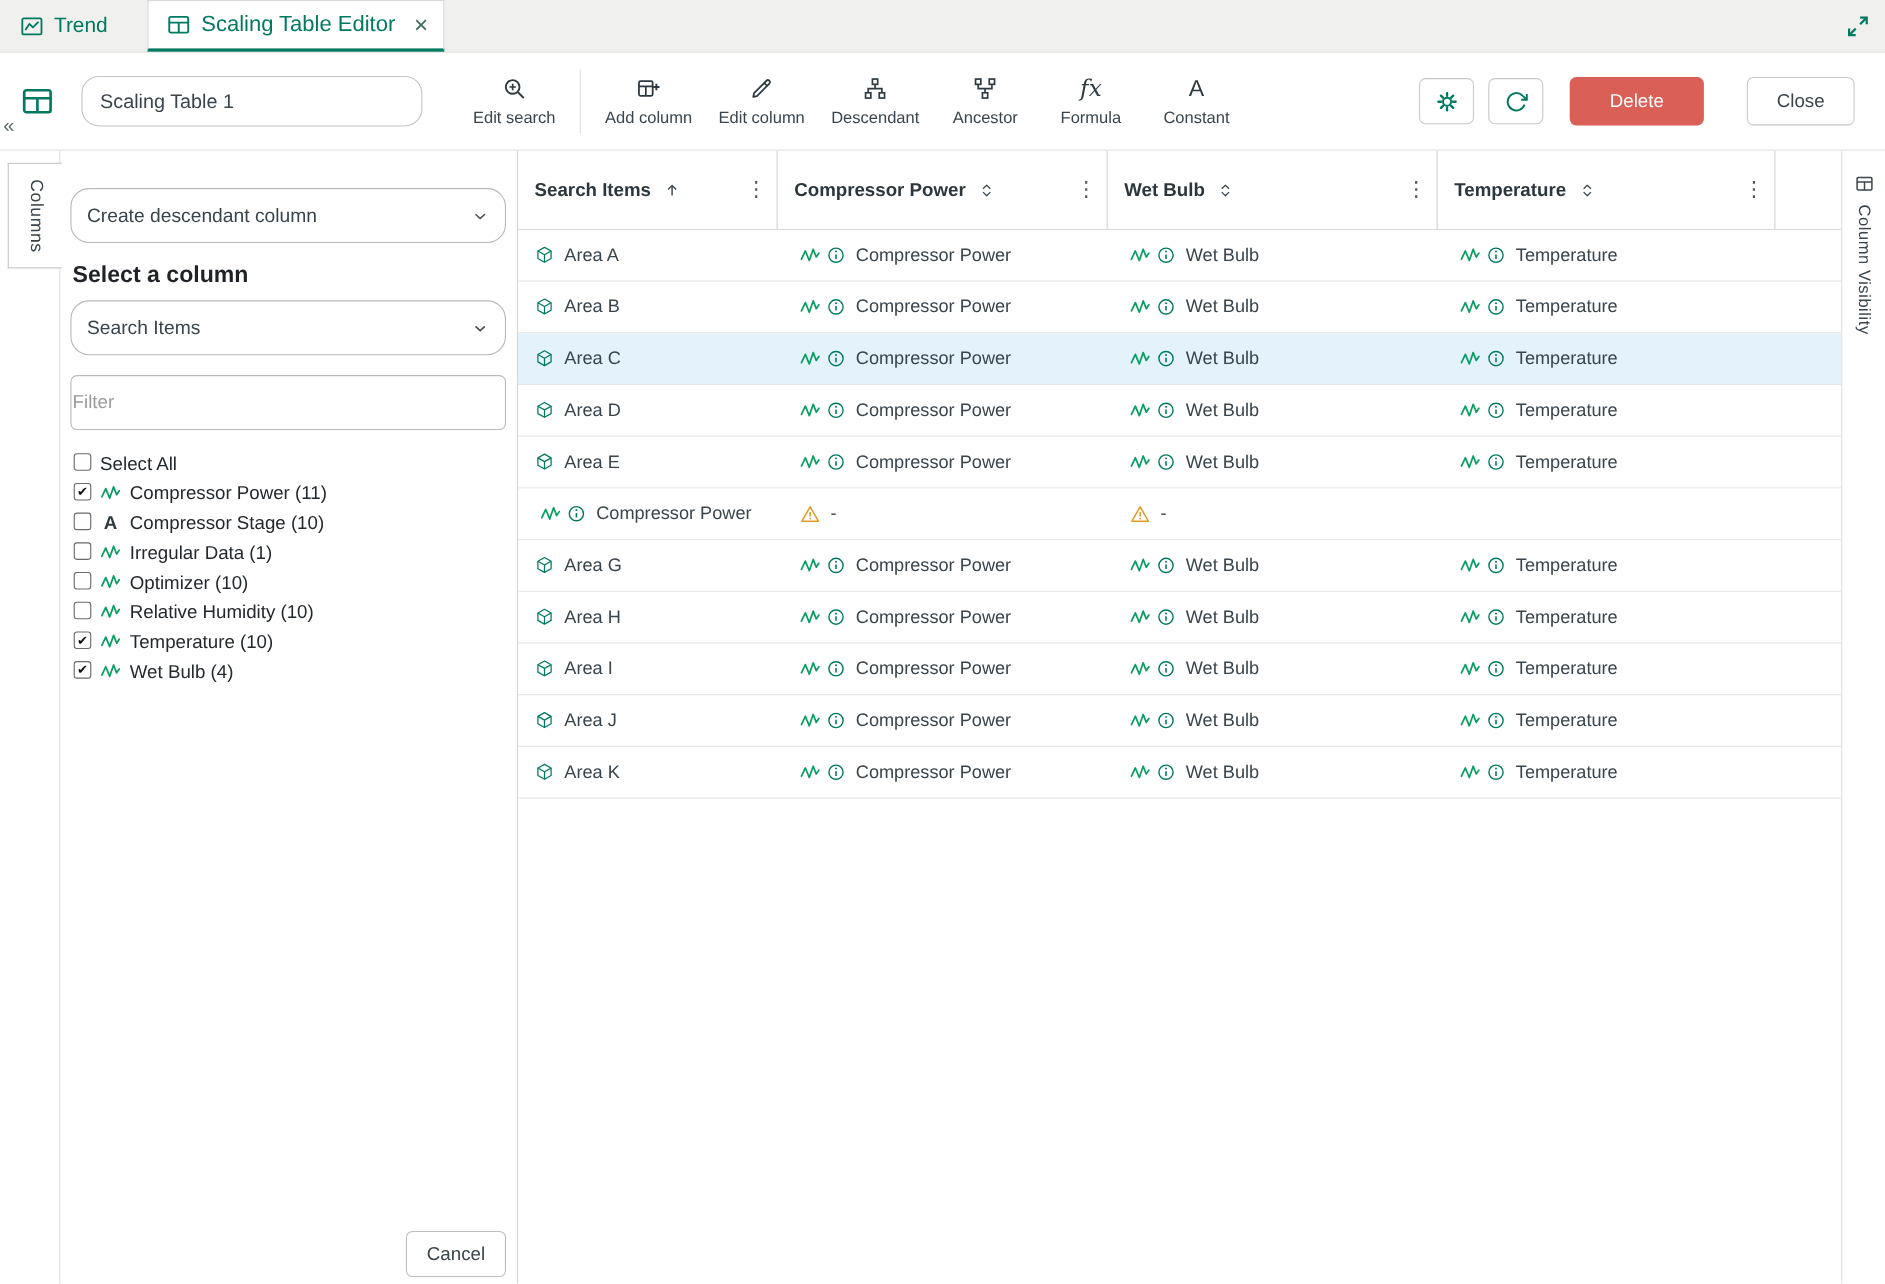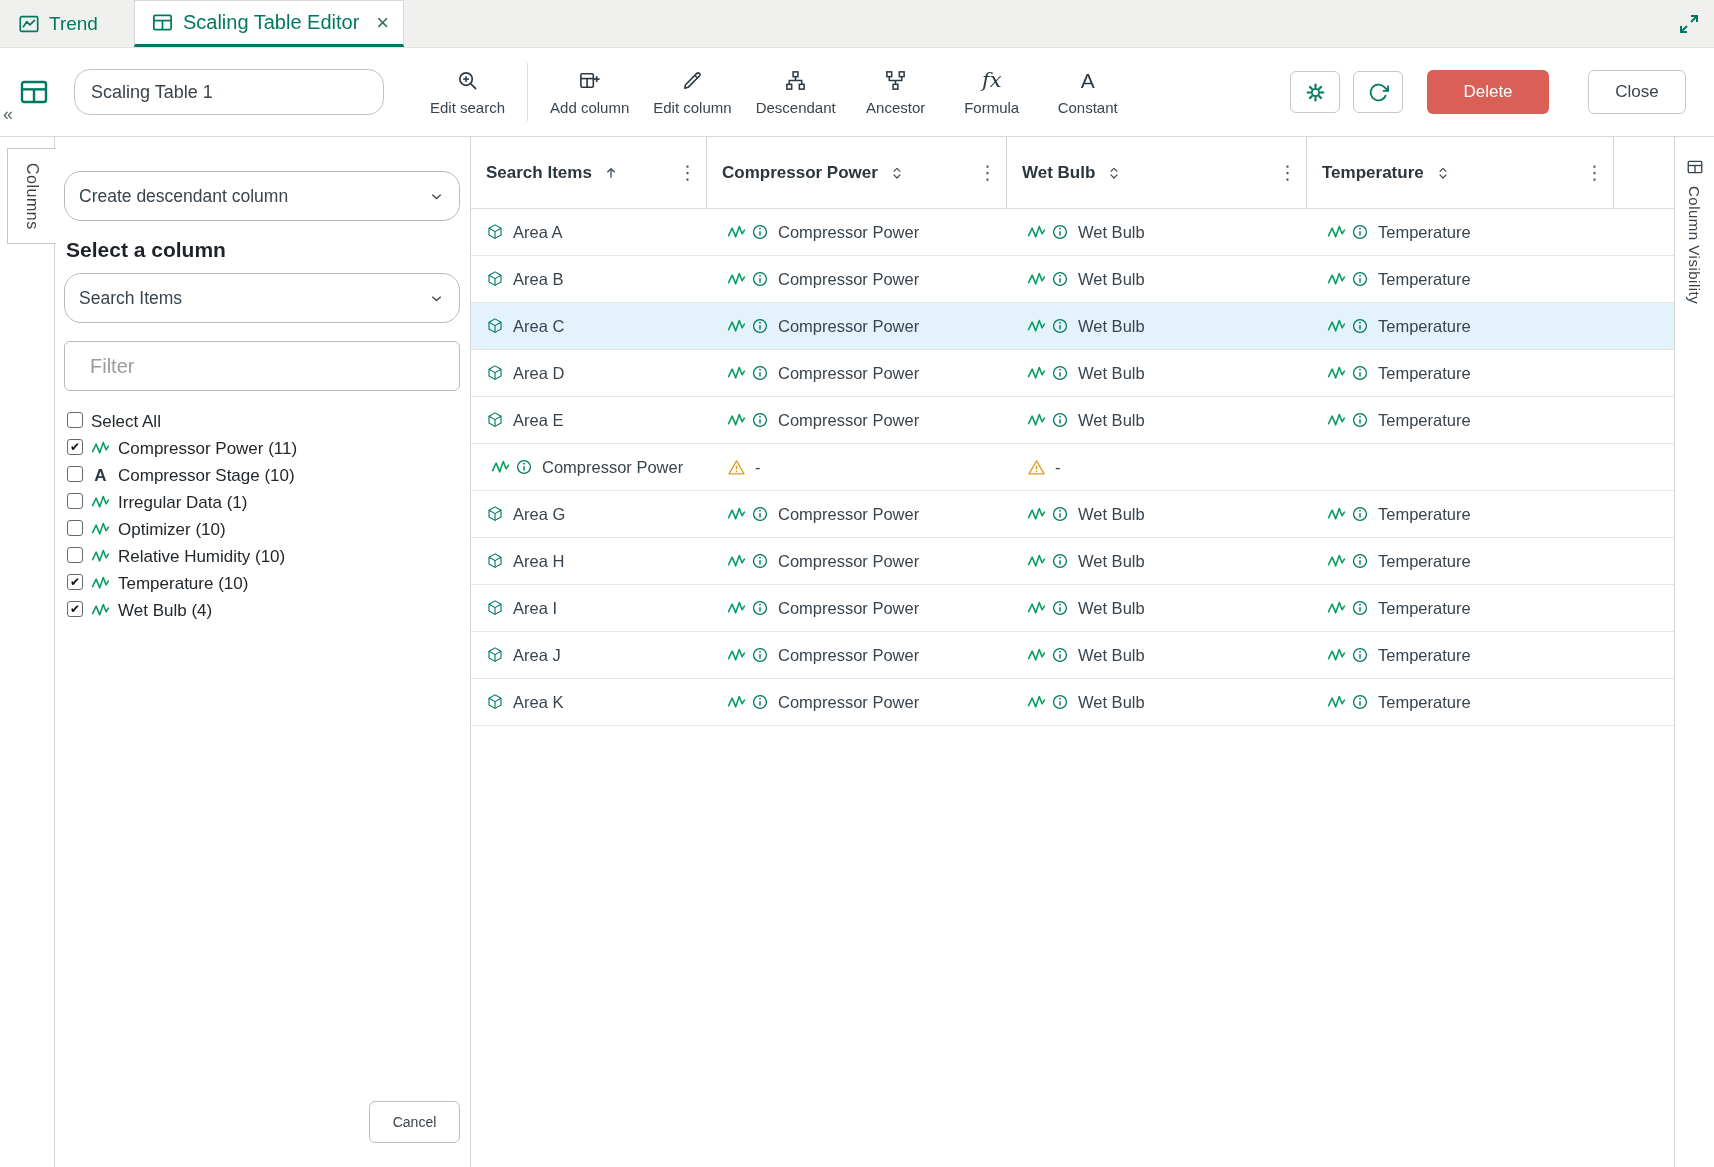--- a/index.html
+++ b/index.html
@@ -78,35 +78,35 @@
   
   .sidebar{width:416px;background:#fff;border-right:1px solid #d5d5d5;position:relative;padding:34px 10px 0 9px}
   .dropdown{
     height:50px;border:1px solid #b9b9b9;border-radius:17px;background:#fff;display:flex;
     align-items:center;justify-content:space-between;padding:0 14px;font-size:17.5px;cursor:pointer;
   }
   .dropdown .ic{width:17px;height:17px;color:#4a4a4a}
   .side-label{font-size:21px;font-weight:bold;color:#1f2327;margin:17px 0 11px 2px}
   .filter-input{
     width:100%;height:50px;border:1px solid #b9b9b9;border-radius:6px;margin-top:18px;
-    padding:0 25px;font-size:20px;font-family:inherit;color:var(--text-dark,#39444c);outline:none;
+    padding:0 1px;font-size:17px;font-family:inherit;color:var(--text-dark,#39444c);outline:none;
   }
   .filter-input::placeholder{color:#9b9b9b}
   .checklist{margin-top:21px;padding-left:3px}
   .chk-row{display:flex;gap:8px;height:27px;cursor:pointer;font-size:17px;color:#23282c}
   .cb{
     width:16px;height:16px;border:1.5px solid #6a6a6a;border-radius:3px;background:#fff;
     display:inline-flex;align-items:center;justify-content:center;flex:none;
   }
   .cb.checked::after{content:"✔";font-size:12px;color:#111;line-height:1}
   .chk-row .type-ic{width:19px;height:19px;color:var(--signal-green,#0b9e63)}
   .string-glyph{width:19px;text-align:center;font-size:17px;font-weight:bold;color:#2e3a41;line-height:19px}
   .cancel-btn{
-    position:absolute;right:10px;bottom:24px;width:91px;height:42px;background:#fff;cursor:pointer;
-    border:1px solid #bdbdbd;border-radius:6px;font-size:14px;font-family:inherit;color:var(--text-dark,#39444c);
+    position:absolute;right:10px;bottom:6px;width:91px;height:42px;background:#fff;cursor:pointer;
+    border:1px solid #bdbdbd;border-radius:6px;font-size:17px;font-family:inherit;color:var(--text-dark,#39444c);
   }
 
   
   .table-area{flex:1;background:#fff;border-right:1px solid #d5d5d5;overflow:hidden}
   .thead-row,.trow{display:grid;grid-template-columns:236px 300px 300px 307px 1fr}
   .thead-row{height:72px;border-bottom:1px solid #dcdcdc}
   .hcell{
     display:flex;align-items:center;padding-left:15px;border-right:1px solid #d2d2d2;position:relative;
   }
   .hcell.hfill{border-right:none}

